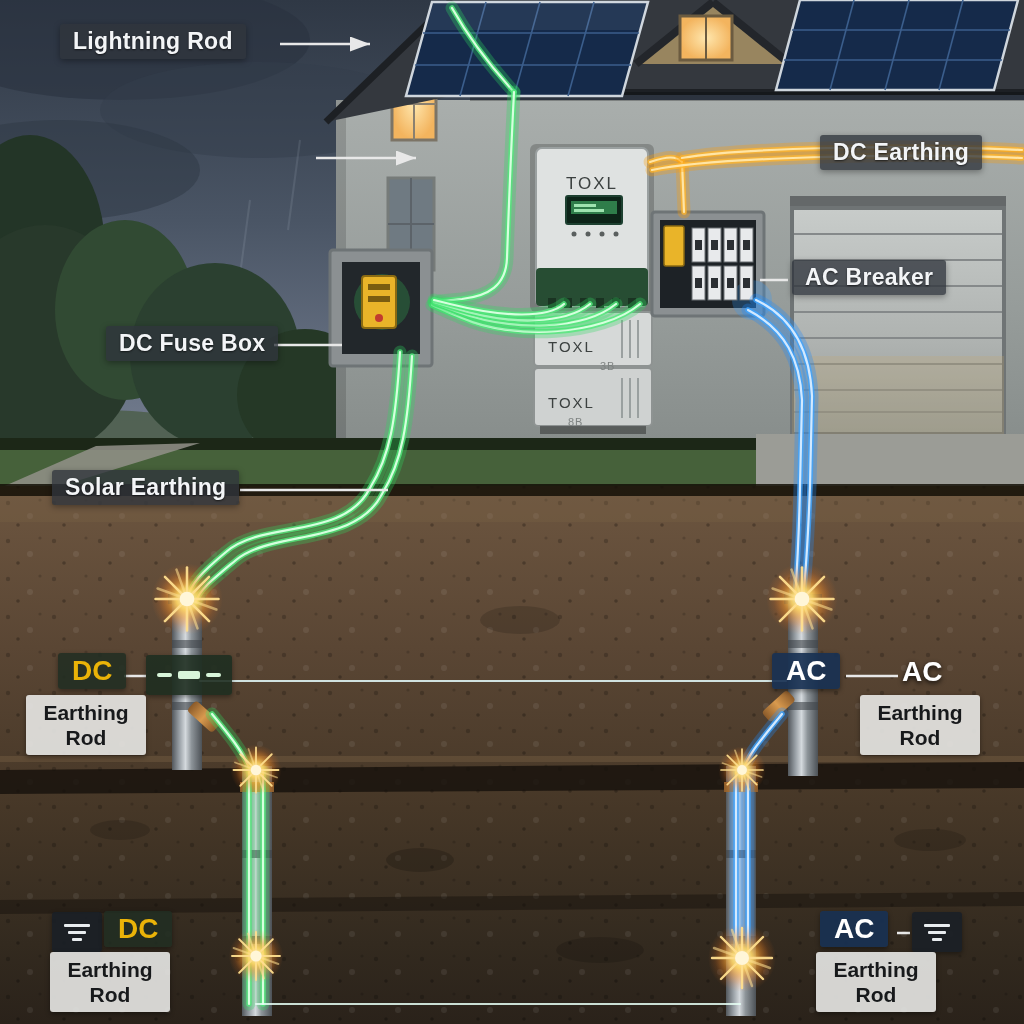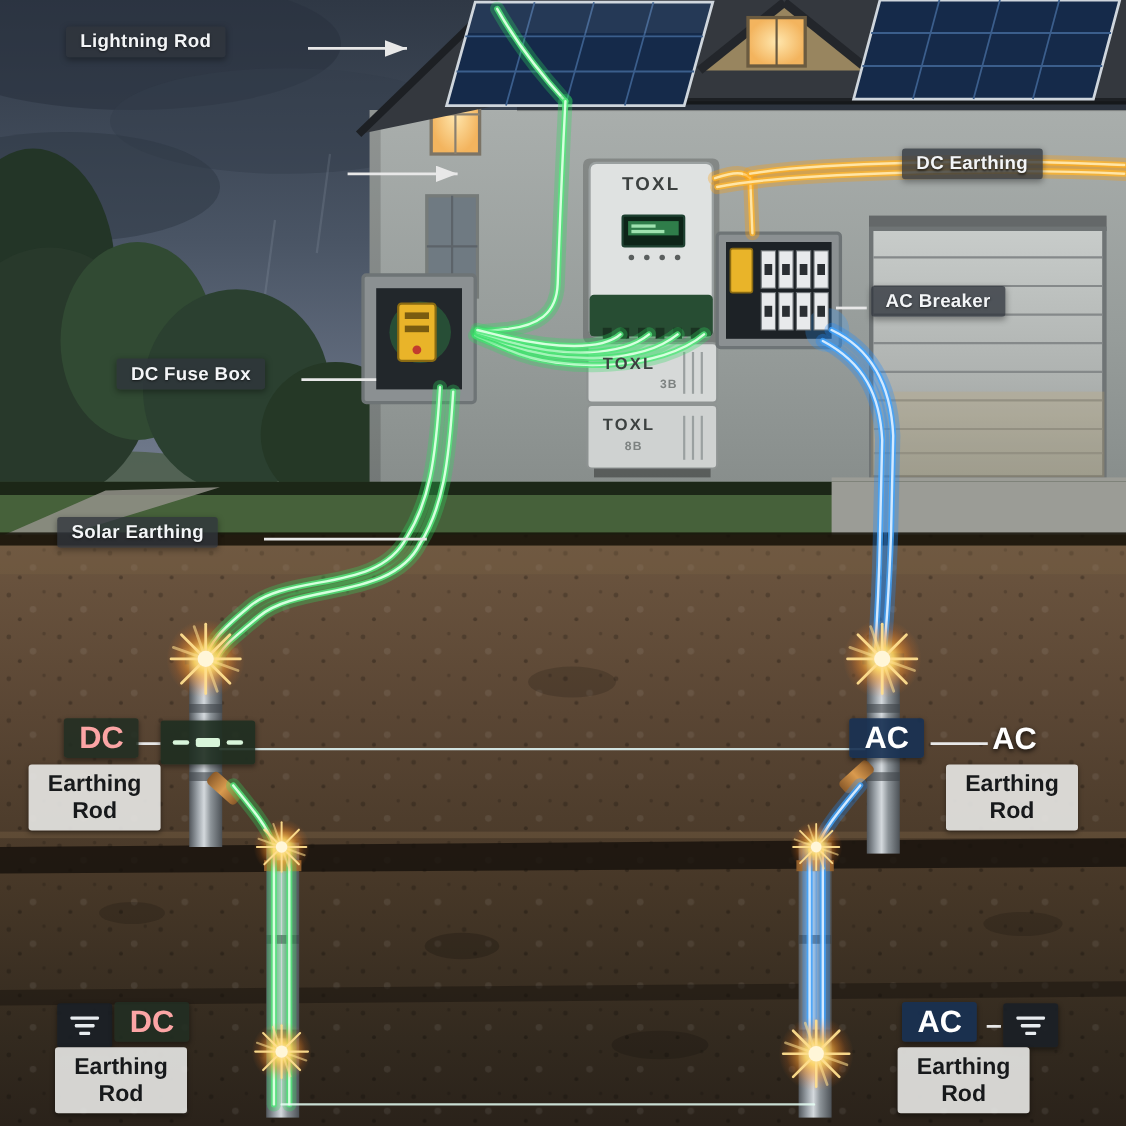--- a/index.html
+++ b/index.html
@@ -10,44 +10,44 @@
   
   .glow{fill:none;stroke-linecap:round;stroke-width:13;opacity:.30;}
   .mid {fill:none;stroke-linecap:round;stroke-width:5.5;opacity:.8;}
   .core{fill:none;stroke-linecap:round;stroke-width:2.2;}
   .green.glow{stroke:#2fdb60}.green.mid{stroke:#52e97c}.green.core{stroke:#d6ffde}
   .orange.glow{stroke:#ff9d00}.orange.mid{stroke:#ffb52e}.orange.core{stroke:#ffe5a6}
   .blue.glow{stroke:#1f8bff}.blue.mid{stroke:#3fa4ff}.blue.core{stroke:#d2e9ff}
 
   
   .tag{position:absolute;z-index:8;background:rgba(47,53,60,.78);color:#f3f5f7;
-       font-weight:bold;font-size:17px;padding:4px 13px;border-radius:3px;
+       font-weight:bold;font-size:23px;padding:4px 13px;border-radius:3px;
        letter-spacing:.3px;white-space:nowrap;
        text-shadow:0 1px 2px rgba(0,0,0,.6);box-shadow:0 2px 6px rgba(0,0,0,.35);}
   .light-label{position:absolute;z-index:8;background:rgba(232,232,230,.9);
        color:#17191b;font-weight:bold;font-size:21px;text-align:center;
        padding:5px 12px;border-radius:3px;line-height:1.2;min-width:96px;
        box-shadow:0 2px 5px rgba(0,0,0,.4);}
   .badge{position:absolute;z-index:8;font-weight:bold;font-size:28px;
        padding:2px 14px;border-radius:3px;box-shadow:0 2px 5px rgba(0,0,0,.4);}
-  .badge-dc{background:rgba(33,46,34,.88);color:#fca5a5;}
+  .badge-dc{background:rgba(33,46,34,.88);color:#eab308;}
   .badge-ac{background:rgba(24,49,82,.92);color:#ffffff;}
   .ac-plain{position:absolute;z-index:8;color:#fff;font-weight:bold;font-size:28px;
        text-shadow:0 2px 5px rgba(0,0,0,.85);}
   .sym-panel{position:absolute;z-index:8;width:86px;height:40px;
        background:rgba(30,46,32,.9);border-radius:3px;display:flex;align-items:center;
        justify-content:center;gap:6px;box-shadow:0 2px 5px rgba(0,0,0,.4);}
   .sym-panel .dash{width:15px;height:4px;background:#d8f5da;border-radius:2px;}
   .sym-panel .dash.mid2{width:22px;height:8px;}
   .gnd-panel{position:absolute;z-index:8;width:50px;height:40px;
        background:rgba(26,31,38,.9);border-radius:3px;display:flex;flex-direction:column;
        align-items:center;justify-content:center;gap:4px;box-shadow:0 2px 5px rgba(0,0,0,.4);}
   .gnd-panel span{display:block;background:#e8ecef;height:3px;border-radius:1px;}
   .gnd-panel .g1{width:26px}.gnd-panel .g2{width:18px}.gnd-panel .g3{width:10px}
-  .equip-text{position:absolute;z-index:7;color:#3c4140;font-weight:bold;letter-spacing:2px;}
+  .equip-text{position:absolute;z-index:7;color:#3c4140;font-weight:normal;letter-spacing:2px;margin-top:16px;}
   .inv-brand{font-size:17px;width:112px;text-align:center;}
   .bat-brand{font-size:15px;}
   .bat-code{font-size:11px;color:#7d8281;letter-spacing:1px;}
 </style>
 </head>
 <body>
 
 <div class="scene">
 
 <svg class="bg" width="1024" height="1024" viewBox="0 0 1024 1024">

